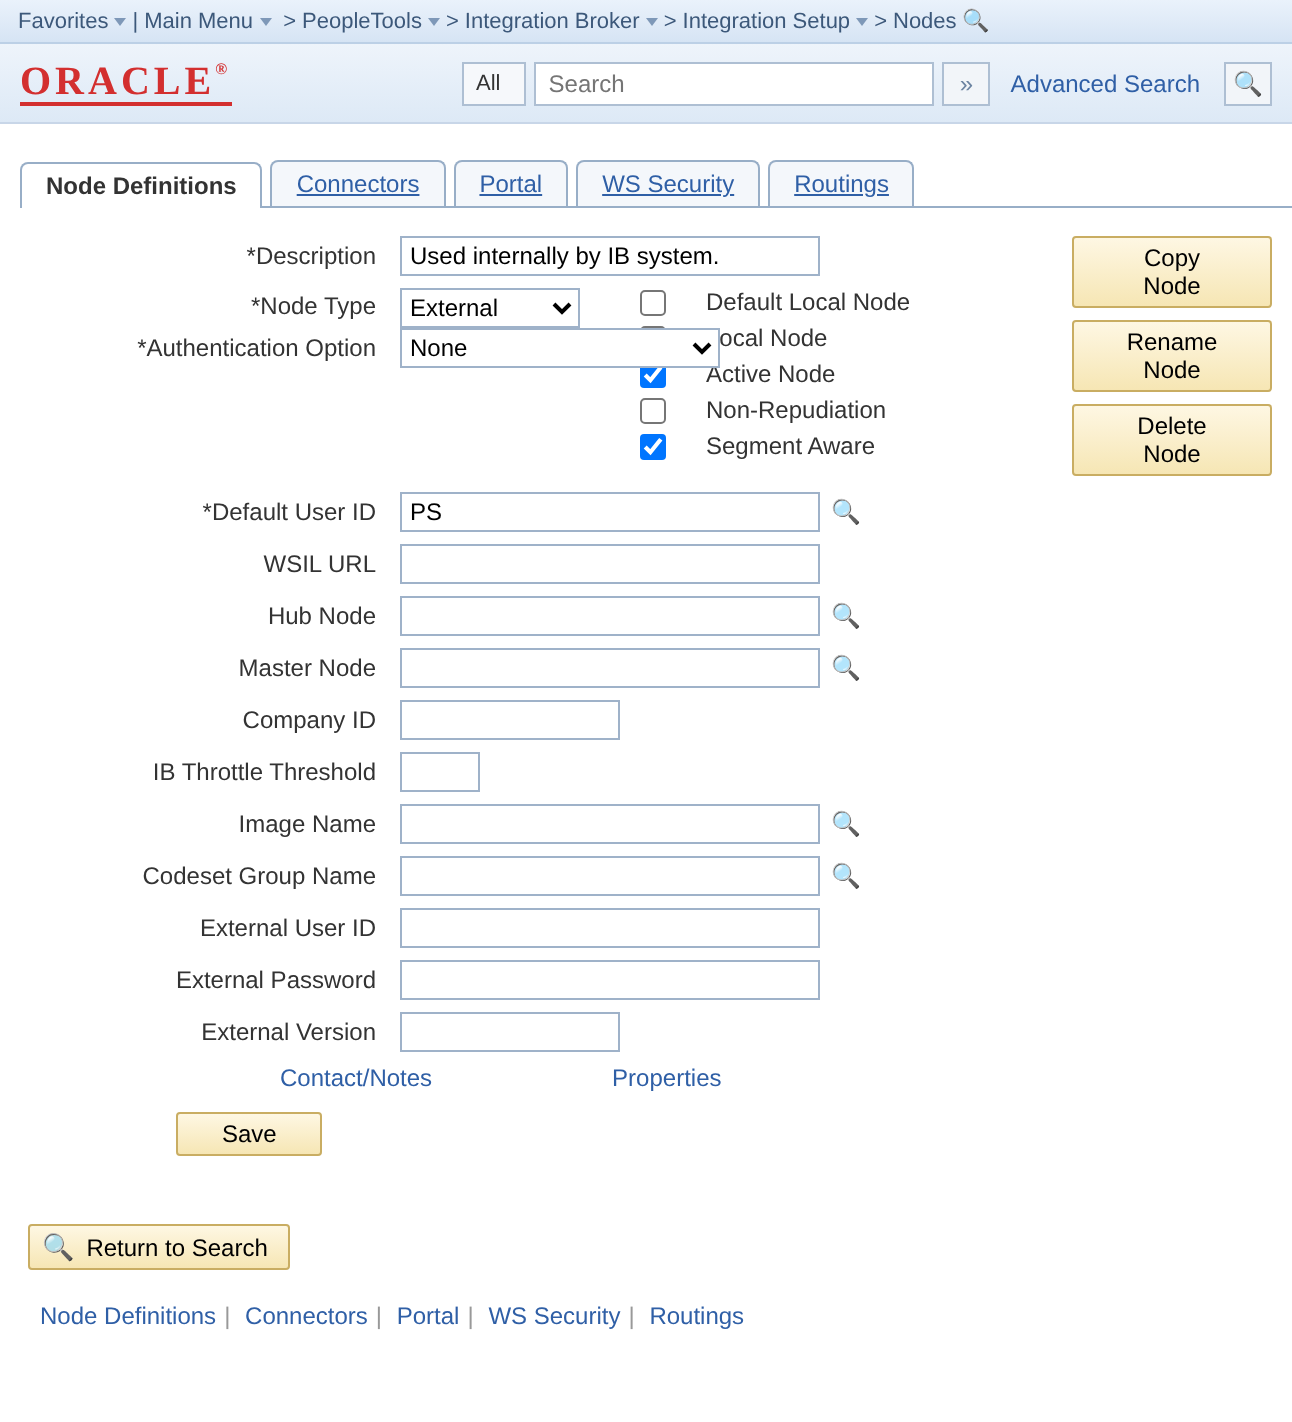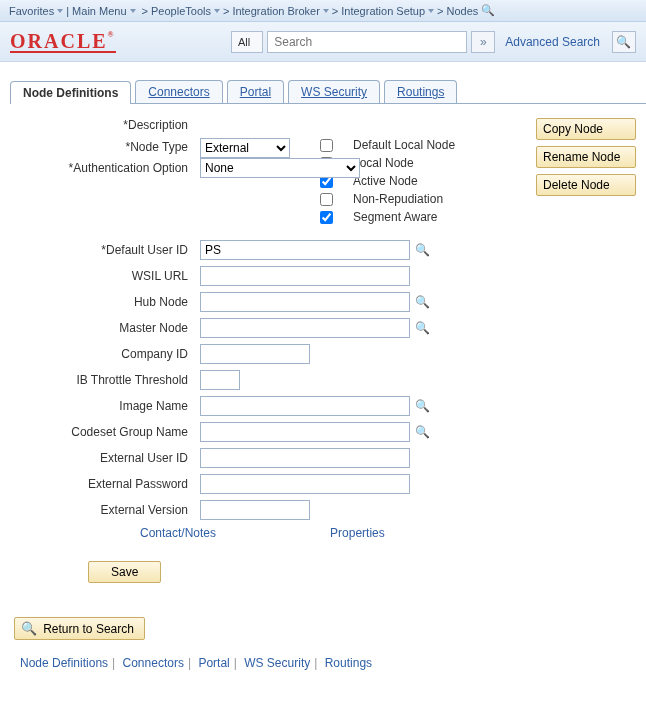--- a/index.html
+++ b/index.html
@@ -118,24 +118,24 @@
   .content {
     display: flex;
     padding: 14px 10px 10px 10px;
   }
   .formcol { flex: 1; }
   .btncol { width: 110px; display: flex; flex-direction: column; gap: 6px; padding-left: 10px;}
   .pbtn {
     background: linear-gradient(#fef7e3, #f6e6b4);
     border: 1px solid #c9ad62;
     border-radius: 2px;
-    padding: 3px 6px;
-    font-size: 12px;
-    cursor: pointer;
-    text-align: left;
+    padding: 3px 24px;
+    font-size: 12px;
+    cursor: pointer;
+    text-align: center;
   }
 
   .formrow { display: flex; align-items: center; margin-bottom: 6px; }
   .formrow .lbl {
     width: 190px;
     text-align: right;
     padding-right: 12px;
     font-size: 12px;
     color: #333;
   }
@@ -161,23 +161,23 @@
     display: inline-flex; align-items: center; justify-content: center;
     width: 18px; height: 18px;
     margin-left: 4px; cursor: pointer;
     color: #6c84a2;
   }
   .chkcol { margin-left: 30px; display: flex; flex-direction: column; gap: 4px; }
   .chk { display: flex; align-items: center; gap: 20px; font-size: 12px; color: #333; }
   .chk input { margin: 0; }
 
   .linkrow {
-    display: flex; gap: 114px;
+    display: flex; gap: 90px;
     padding-left: 130px;
-    margin-top: 4px; margin-bottom: 21px;
+    margin-top: 4px; margin-bottom: 10px;
   }
 
   .savebtn {
     background: linear-gradient(#fef7e3, #f6e6b4);
     border: 1px solid #c9ad62;
     border-radius: 2px;
     padding: 3px 22px;
     font-size: 12px;
     cursor: pointer;
     margin-left: 78px;
@@ -267,20 +267,23 @@
   <div class="tab">WS Security</div>
   <div class="tab">Routings</div>
 </div>
 
 <div class="content">
   <div class="formcol">
 
 
     <div class="formrow">
       <div class="lbl">*Description</div>
+      <div class="ctl">
+          <input class="txt w210" value="Used internally by IB system." style="">
+        </div>
     </div>
 
     <div class="formrow" style="align-items:flex-start;">
       <div class="lbl" style="padding-top:2px;">*Node Type</div>
       <div class="ctl">
         <select class="sel w90">
           <option>External</option>
         </select>
       </div>
       <div class="chkcol">

